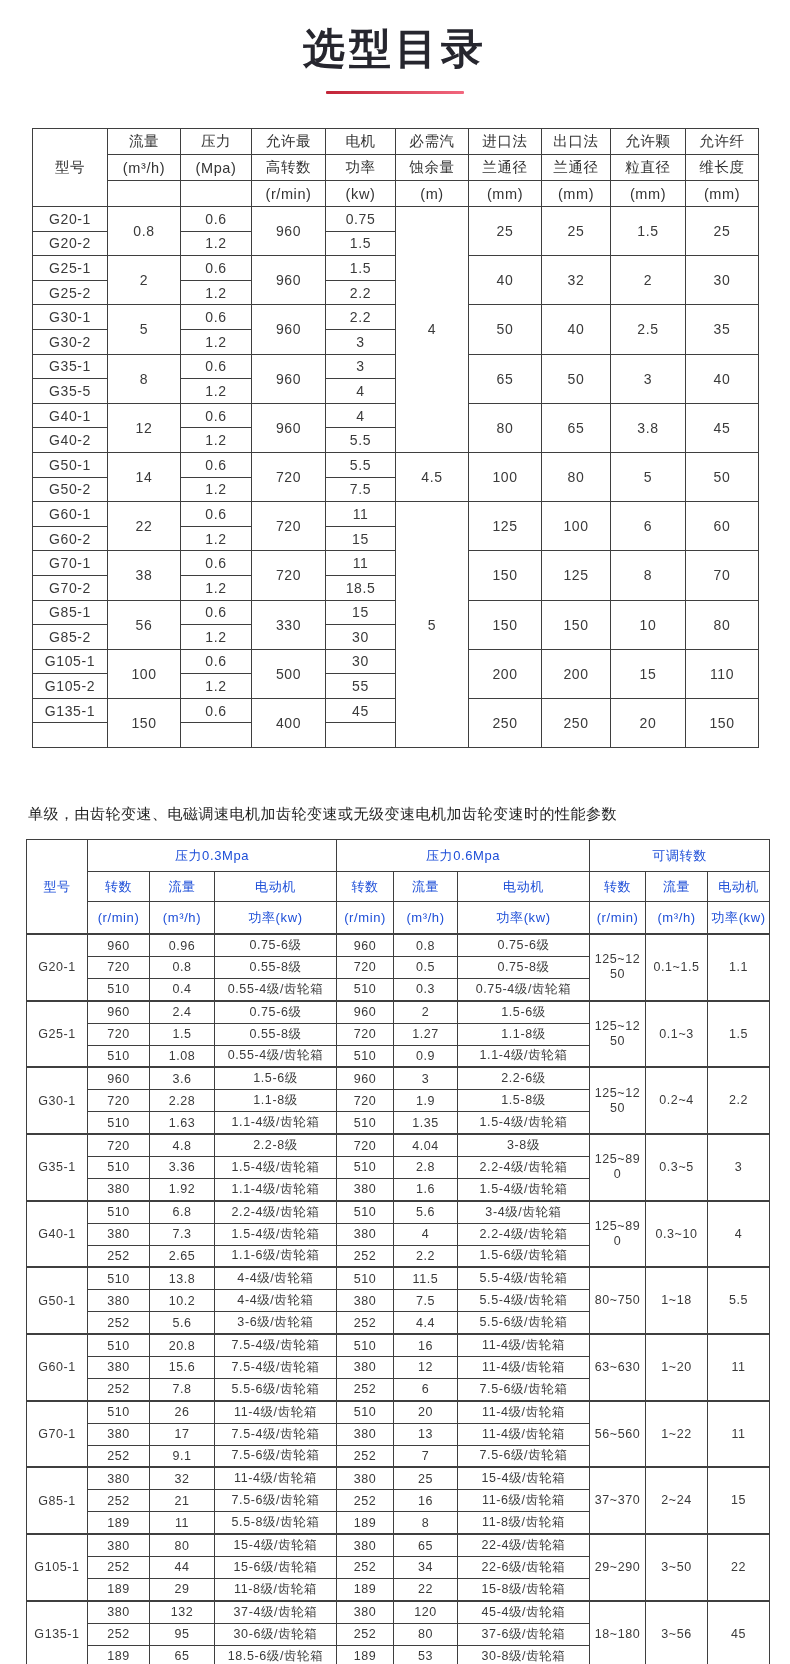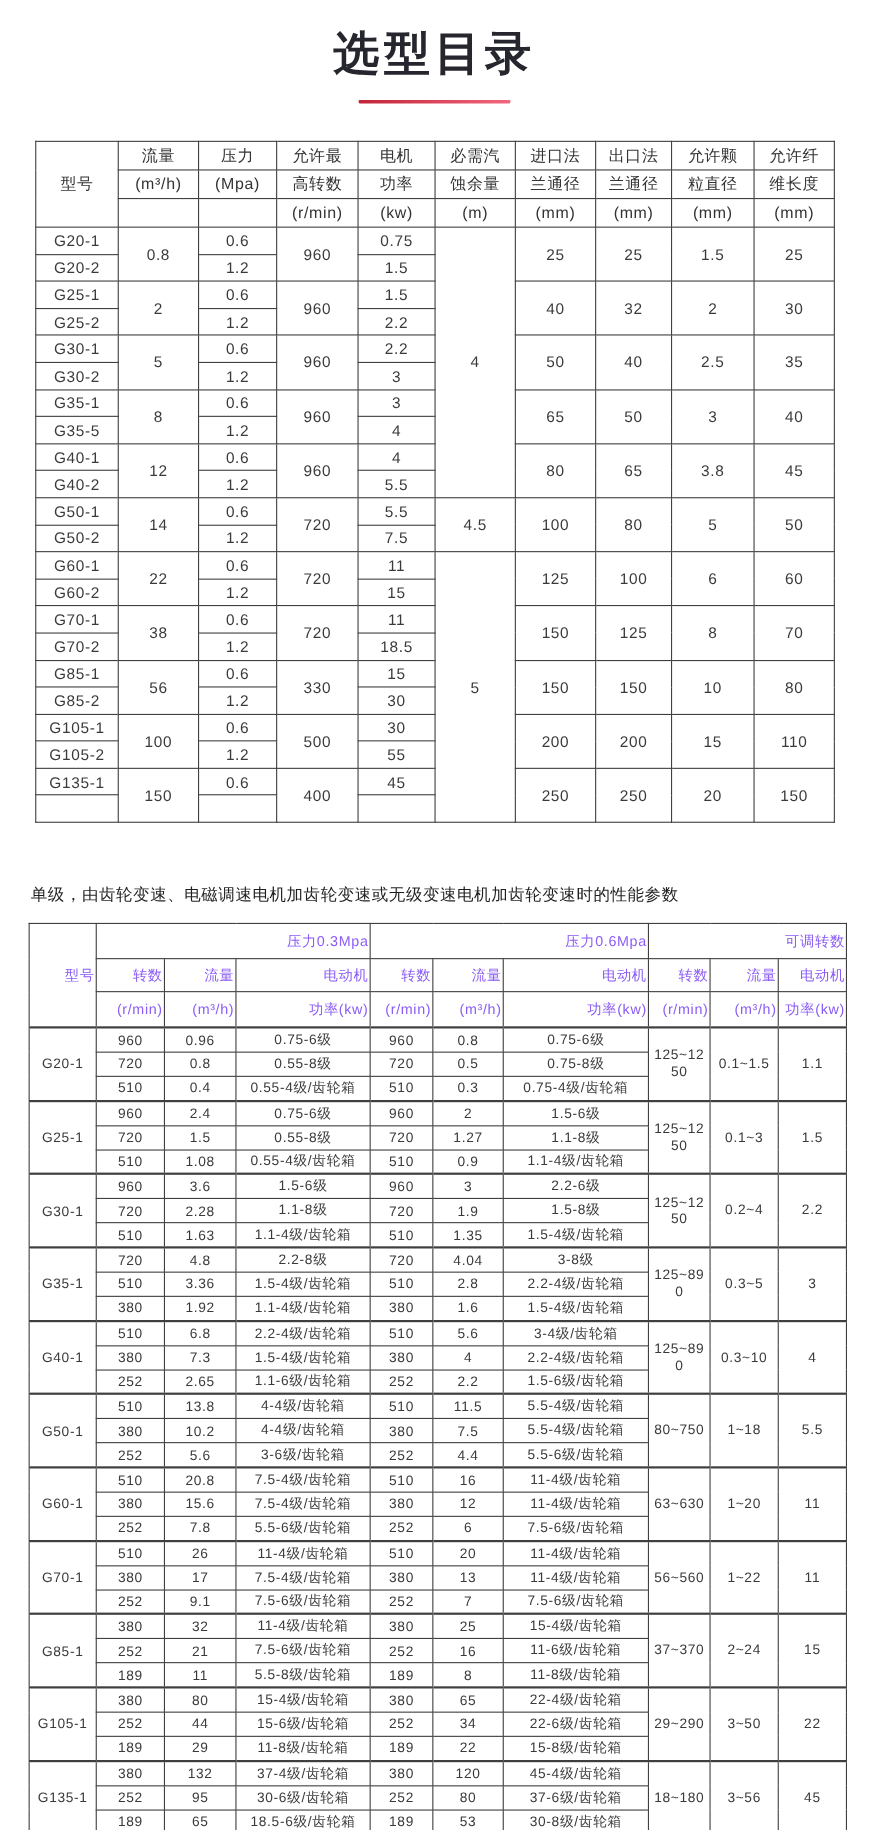--- a/index.html
+++ b/index.html
@@ -26,21 +26,21 @@
   #t1{width:726px;margin:34px 0 0 32px;}
   #t1 th{height:25px;font-size:14.5px;color:#333;}
   #t1 td{height:23.6px;font-size:14px;}
   
   .subtitle{
     margin:56px 0 16px 28px;font-size:15px;line-height:19px;color:#1f1f1f;
     letter-spacing:0.5px;
   }
   
   #t2{width:743px;margin:14px 0 0 26px;}
-  #t2 th{font-size:13px;color:#8b5cf6;text-align:right;}
+  #t2 th{font-size:13px;color:#1d4ed8;}
   #t2 thead tr:nth-child(1) th{height:31px;}
   #t2 thead tr:nth-child(2) th{height:29px;font-family:Liberation Mono, monospace;}
   #t2 thead tr:nth-child(3) th{height:31px;}
   #t2 td{height:20.9px;font-size:12.5px;}
   #t2 tr.grp td{border-top-width:2px;}
   #t2 td.adj{word-break:break-all;line-height:15px;}
 </style>
 </head>
 <body>
 

